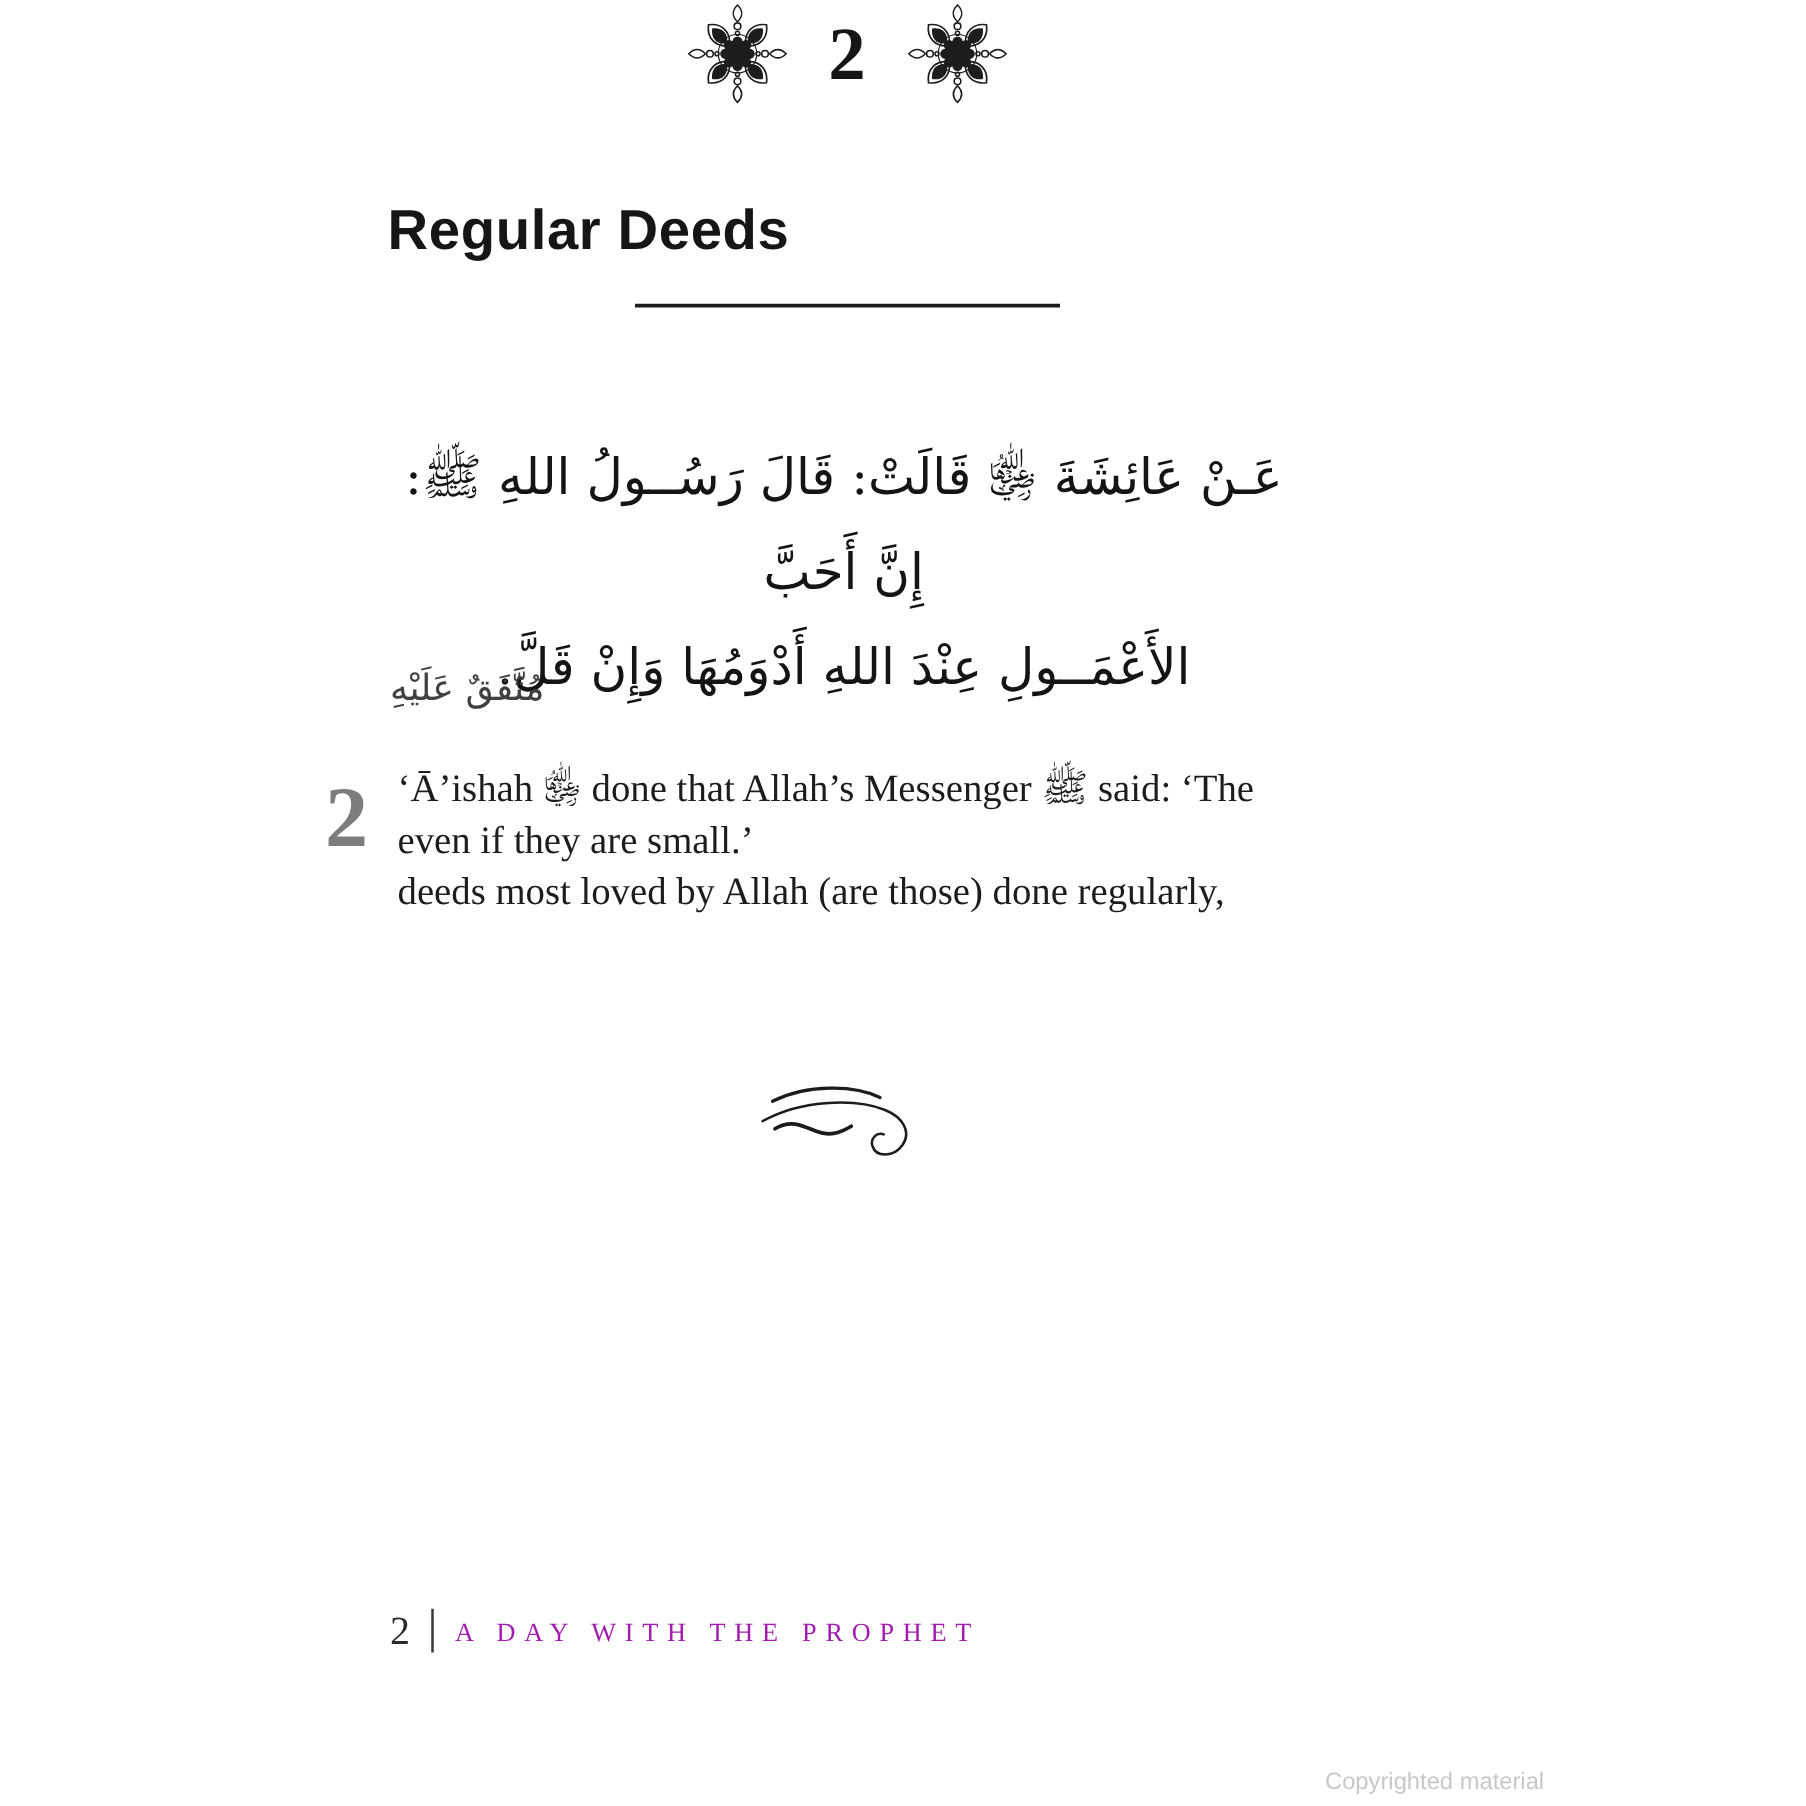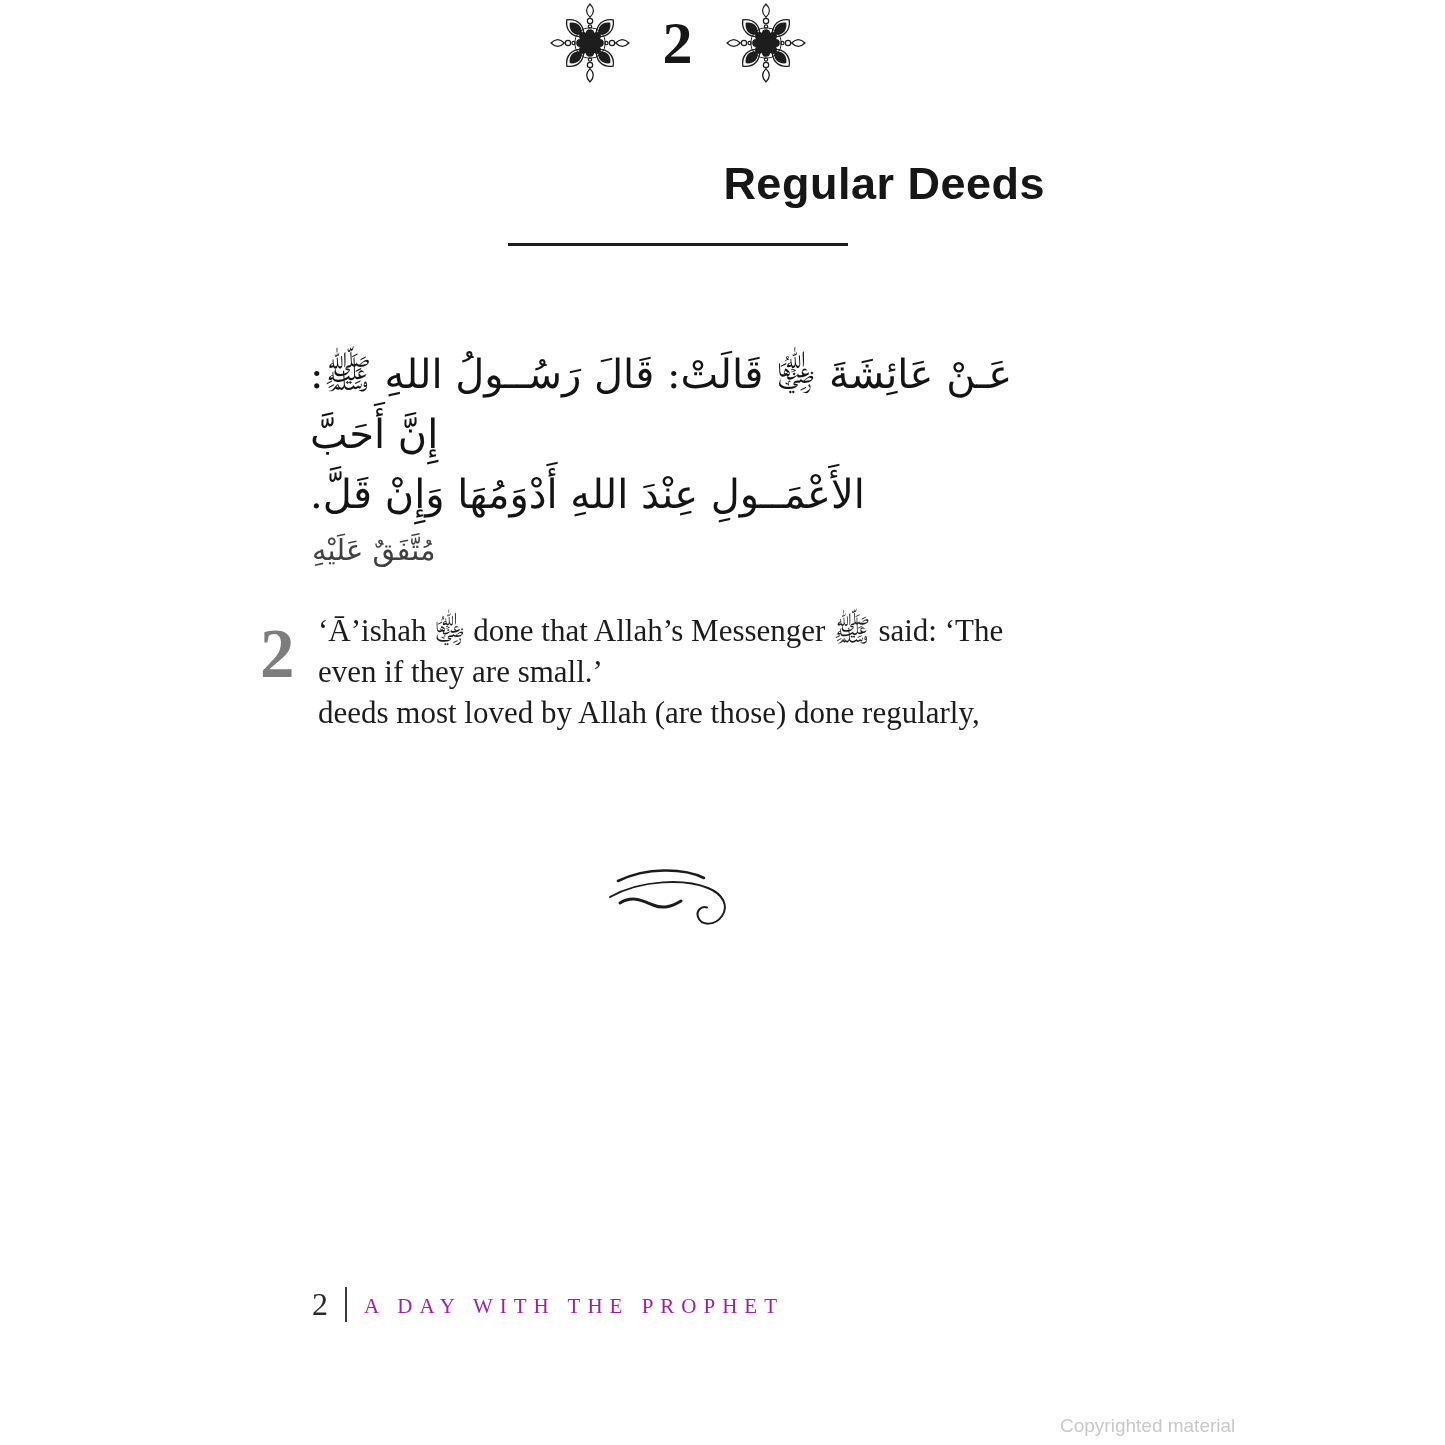--- a/index.html
+++ b/index.html
@@ -36,21 +36,21 @@
     line-height: 80px;
     color: #161616;
   }
 
   
   .title-block {
     position: absolute;
     top: 158px;
     left: 310px;
     width: 735px;
-    text-align: right;
+    text-align: left;
   }
   .title-block h1 {
     margin: 0;
     font-family: "Liberation Sans", sans-serif;
     font-weight: bold;
     font-size: 45px;
     line-height: 52px;
     letter-spacing: 0.5px;
     color: #161616;
   }
@@ -61,24 +61,24 @@
     margin: 33px auto 0 auto;
   }
 
   
   .arabic-block {
     position: absolute;
     top: 344px;
     left: 310px;
     width: 730px;
     direction: rtl;
-    text-align: left;
+    text-align: center;
     font-family: "DejaVu Serif", serif;
     font-size: 40px;
-    line-height: 60px;
+    line-height: 76px;
     color: #141414;
   }
   .arabic-attribution {
     position: absolute;
     top: 520px;
     left: 312px;
     direction: rtl;
     font-family: "DejaVu Serif", serif;
     font-size: 29px;
     line-height: 60px;

